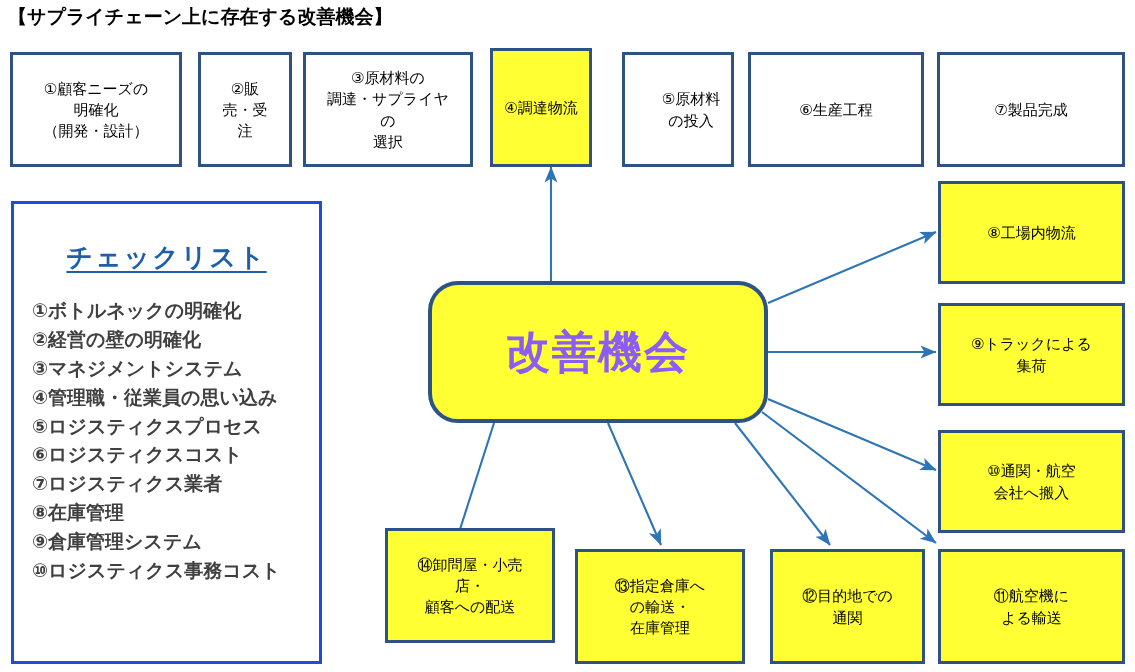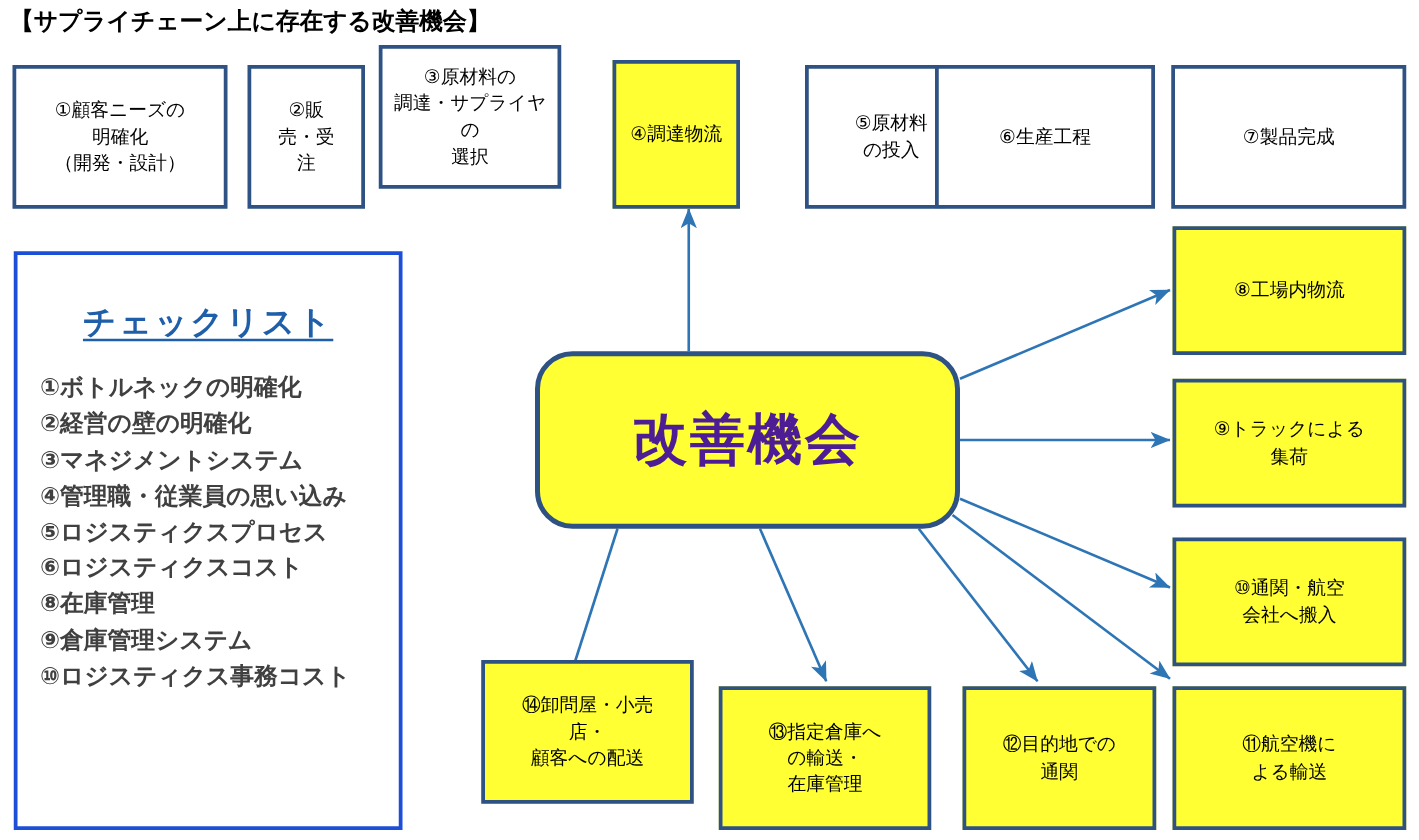--- a/index.html
+++ b/index.html
@@ -71,21 +71,21 @@
     height: 142px;
     box-sizing: border-box;
     border: 4px solid #2E5283;
     border-radius: 30px;
     background: #FFFF33;
     display: flex;
     align-items: center;
     justify-content: center;
   }
   #center-node .label {
-    color: #4c1d95;
+    color: #8b5cf6;
     font-size: 44px;
     font-weight: 700;
     letter-spacing: 2px;
     line-height: 1;
   }
 
   
   #checklist {
     position: absolute;
     left: 11px;
@@ -159,32 +159,32 @@
 明確化
 （開発・設計）</span>
   </div>
 
   <div class="proc-box" style="left:198px; top:52px;  width:94px;  height:115px;">
     <span>②販
 売・受
 注</span>
   </div>
 
-  <div class="proc-box" style="left:303px; top:36px;  width:146px; height:115px;">
+  <div class="proc-box" style="left:303px; top:52px;  width:170px; height:115px;">
     <span>③原材料の
 調達・サプライヤ
 の
 選択</span>
   </div>
 
   <div class="proc-box hl" style="left:490px; top:48px;  width:102px; height:119px;">
     <span>④調達物流</span>
   </div>
 
-  <div class="proc-box" style="left:644px; top:52px;  width:112px; height:115px;padding-left:28px;">
+  <div class="proc-box" style="left:622px; top:52px;  width:112px; height:115px;padding-left:28px;">
     <span>⑤原材料
 の投入</span>
   </div>
 
   <div class="proc-box" style="left:748px; top:52px;  width:176px; height:115px;">
     <span>⑥生産工程</span>
   </div>
 
   <div class="proc-box" style="left:937px; top:52px;  width:188px; height:115px;">
     <span>⑦製品完成</span>
@@ -232,19 +232,20 @@
 
   <div id="checklist">
     <div id="checklist-title">チェックリスト</div>
     <ul id="checklist-items">
       <li>①ボトルネックの明確化</li>
       <li>②経営の壁の明確化</li>
       <li>③マネジメントシステム</li>
       <li>④管理職・従業員の思い込み</li>
       <li>⑤ロジスティクスプロセス</li>
       <li>⑥ロジスティクスコスト</li>
+      <li>⑦ロジスティクス業者</li>
       <li>⑧在庫管理</li>
       <li>⑨倉庫管理システム</li>
       <li>⑩ロジスティクス事務コスト</li>
     </ul>
   </div>
 
 </div>
 
 </body></html>

